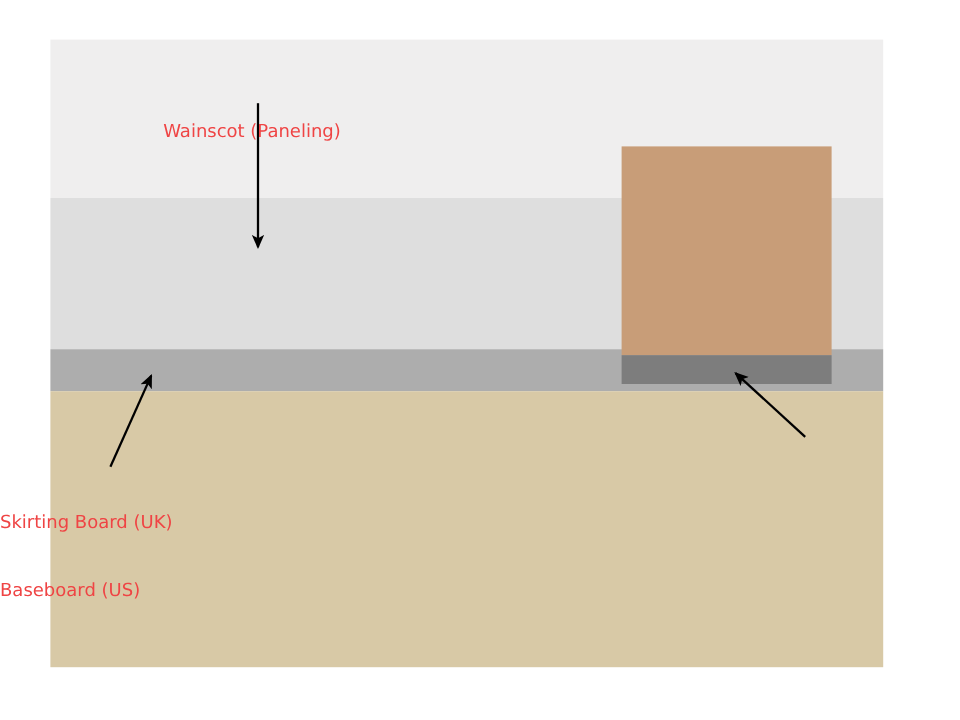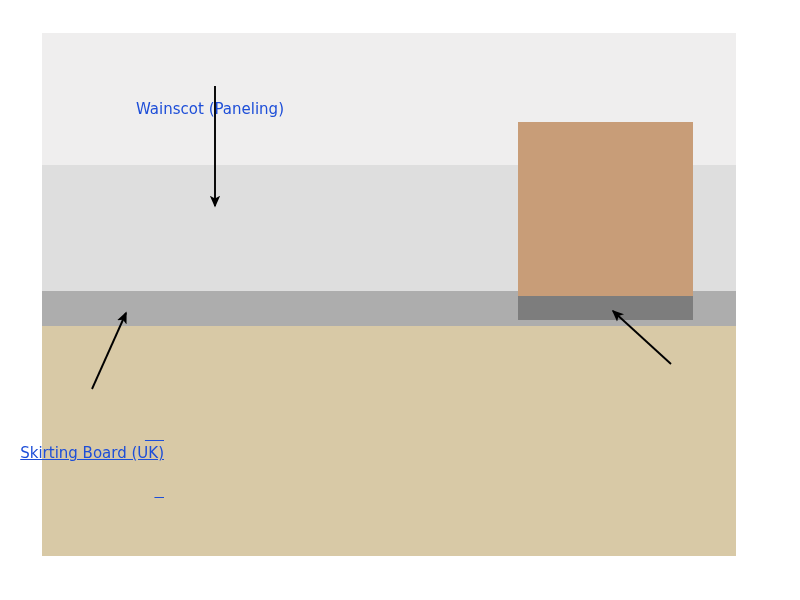--- a/index.html
+++ b/index.html
@@ -52,34 +52,32 @@
   
   #arrows {
     position: absolute;
     left: 0; top: 0;
     width: 800px; height: 600px;
     pointer-events: none;
   }
   
   .label {
     position: absolute;
-    color: #1d4ed8;
+    color: #ef4444;
     font-size: 15px;
     line-height: 19px;
     white-space: pre;
   }
   #label-wainscot {
     left: 136px; top: 62px;
     text-align: left;
   }
   #label-skirting {
-    left: 0px; top: 406px;
+    left: 0px; top: 388px;
     width: 164px;
-    text-align: right;
-    text-decoration: underline;
   }
   #label-kickboard {
     left: 590px; top: 366px;
     text-align: left;
   }
   .label .line { display: block; }
 </style>
 </head>
 <body>
 
@@ -102,16 +100,17 @@
     <line x1="92" y1="389" x2="126" y2="313" stroke="#000000" stroke-width="1.9" marker-end="url(#arrowhead)"></line>
     <line x1="671" y1="364" x2="613" y2="311" stroke="#000000" stroke-width="1.9" marker-end="url(#arrowhead)"></line>
   </svg>
 
   <div class="label" id="label-wainscot">
     <span class="line">Wainscot (Paneling)</span>
   </div>
 
   <div class="label" id="label-skirting">
     <span class="line">Skirting Board (UK)</span>
+    <span class="line">Baseboard (US)</span>
   </div>
 
 
 </div>
 
 </body></html>

